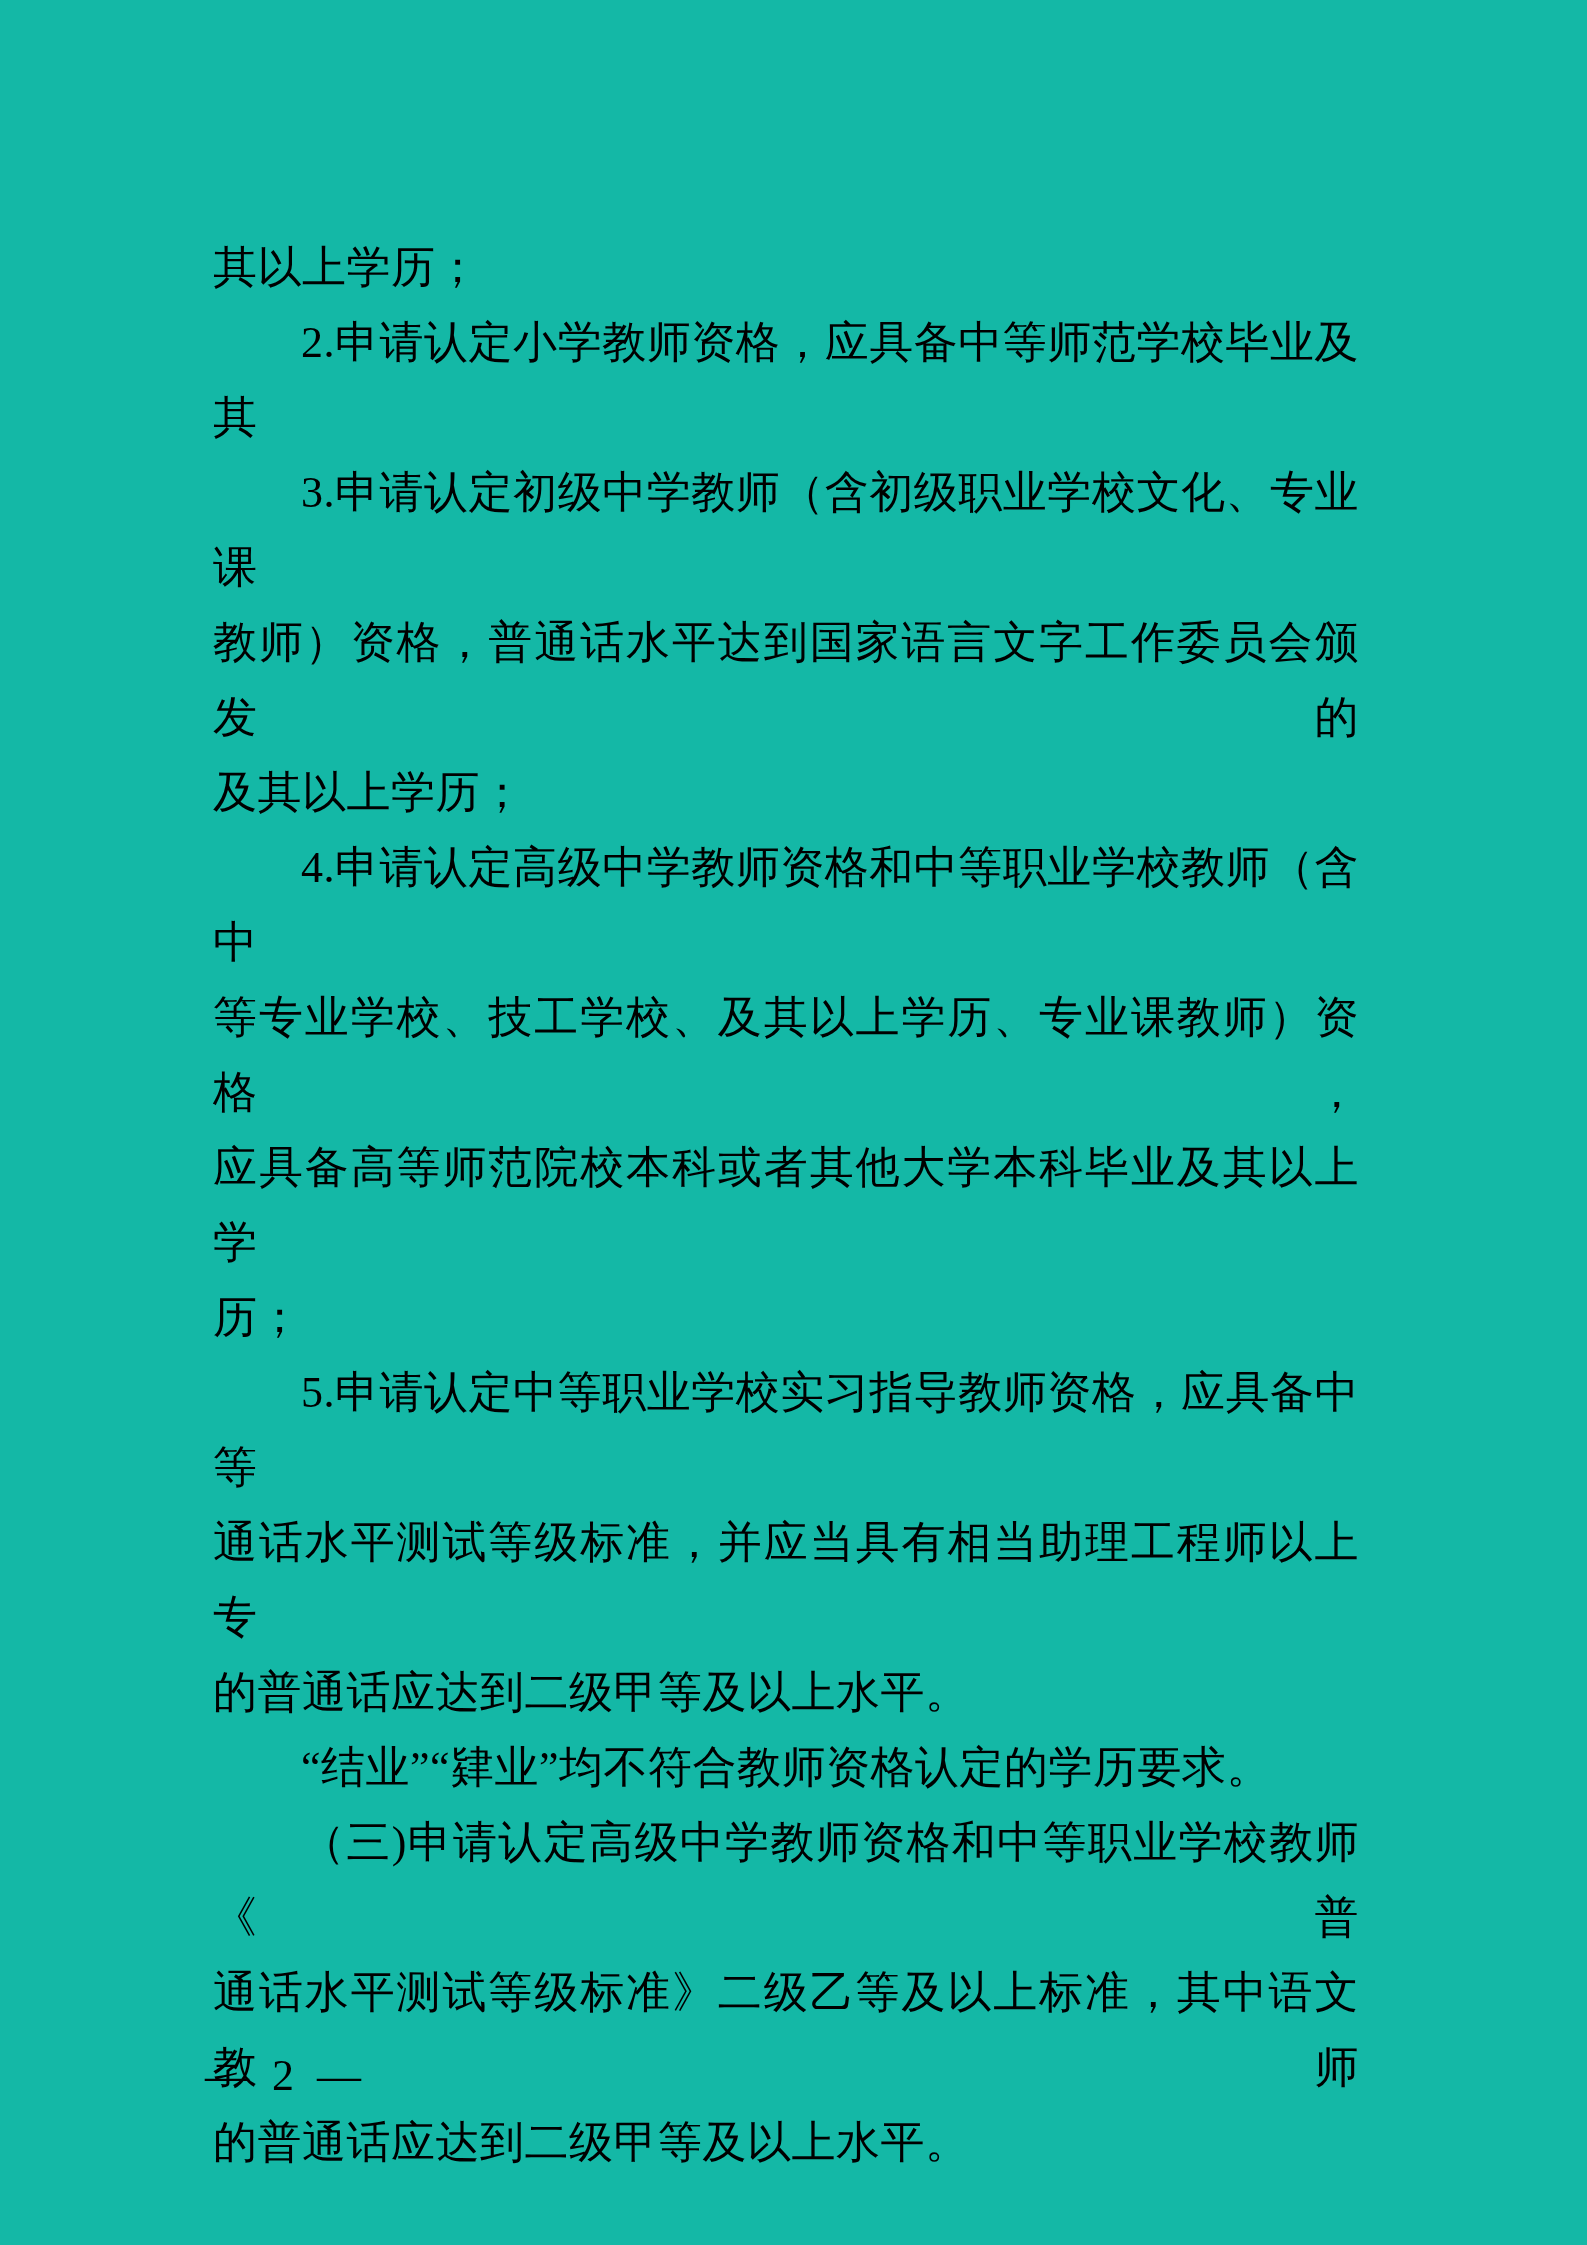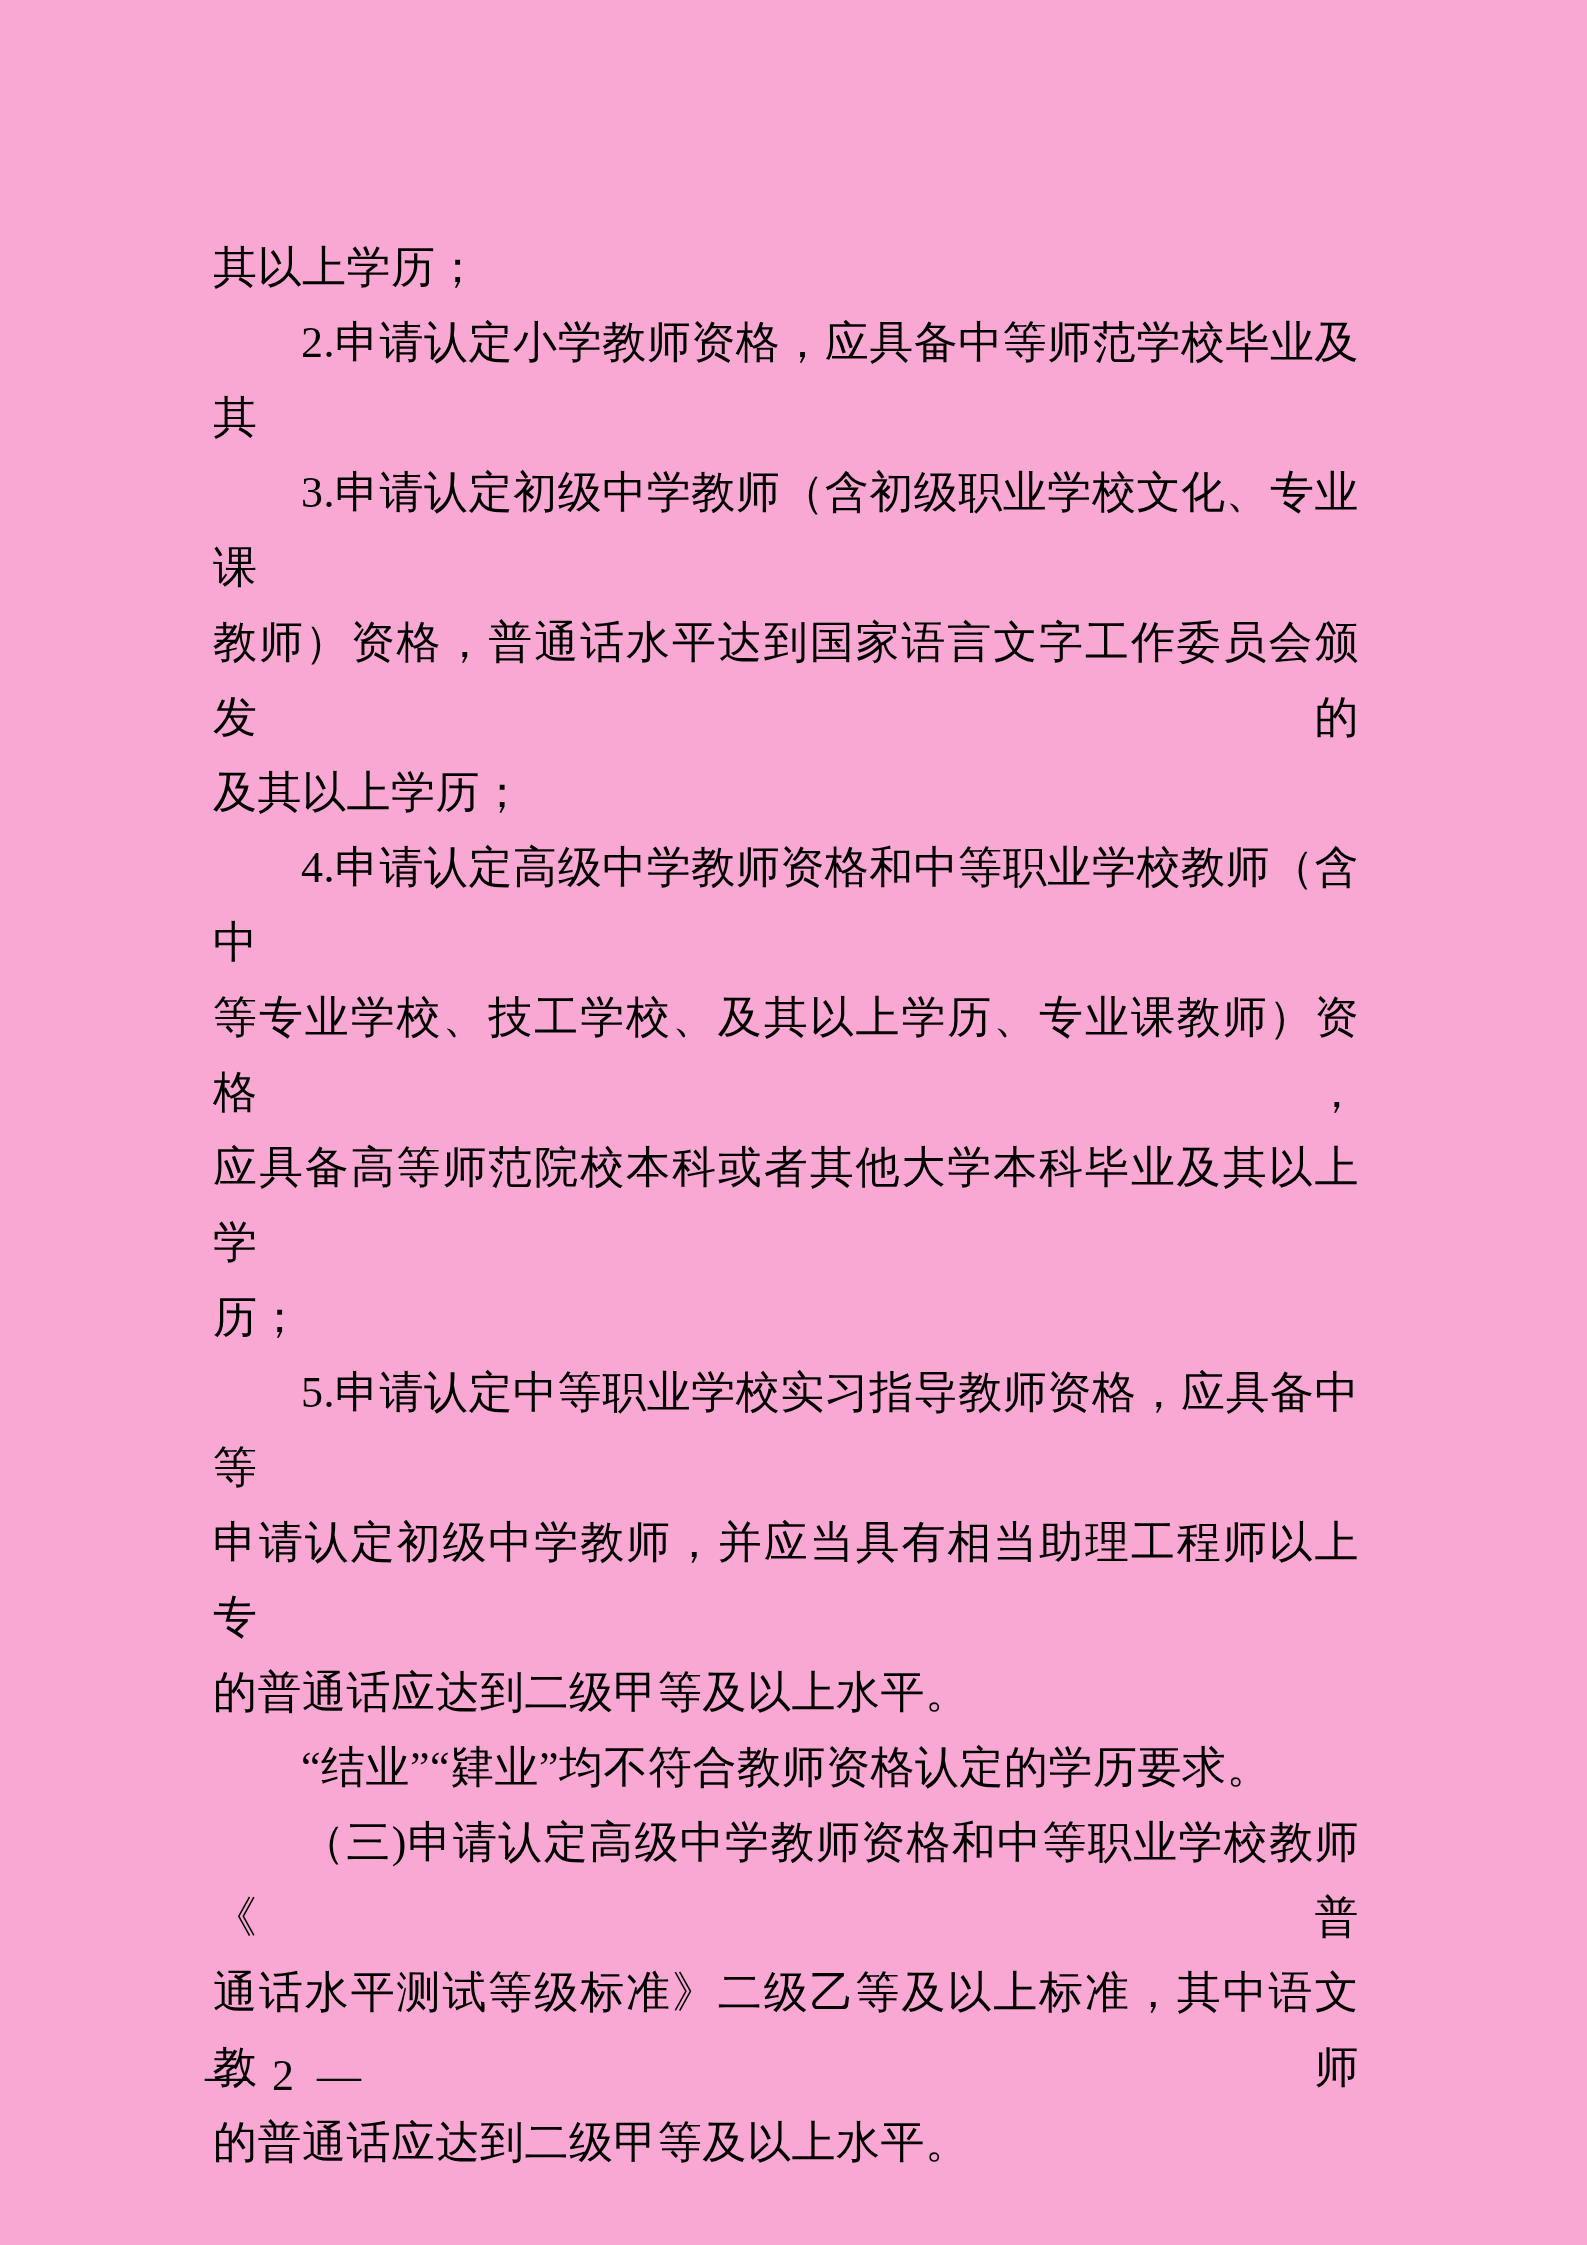--- a/index.html
+++ b/index.html
@@ -4,21 +4,21 @@
 <style>
   html, body {
     margin: 0;
     padding: 0;
     background: #e8e8e8;
   }
   .page {
     position: relative;
     width: 1587px;
     height: 2245px;
-    background: #f9a8d4;
+    background: #14b8a6;
     overflow: hidden;
     font-family: "Liberation Serif", "DejaVu Serif", serif;
     color: #000000;
     text-decoration: underline;
   }
   .doc-body {
     position: absolute;
     left: 213px;
     top: 230px;
     width: 1146px;
@@ -58,21 +58,21 @@
       <div class="ln">其以上学历；</div>
       <div class="ln ind jst">2.申请认定小学教师资格，应具备中等师范学校毕业及其</div>
       <div class="ln ind jst">3.申请认定初级中学教师（含初级职业学校文化、专业课</div>
       <div class="ln jst">教师）资格，普通话水平达到国家语言文字工作委员会颁发的</div>
       <div class="ln">及其以上学历；</div>
       <div class="ln ind jst">4.申请认定高级中学教师资格和中等职业学校教师（含中</div>
       <div class="ln jst">等专业学校、技工学校、及其以上学历、专业课教师）资格，</div>
       <div class="ln jst">应具备高等师范院校本科或者其他大学本科毕业及其以上学</div>
       <div class="ln">历；</div>
       <div class="ln ind jst">5.申请认定中等职业学校实习指导教师资格，应具备中等</div>
-      <div class="ln jst">申请认定初级中学教师，并应当具有相当助理工程师以上专</div>
+      <div class="ln jst">通话水平测试等级标准，并应当具有相当助理工程师以上专</div>
       <div class="ln">的普通话应达到二级甲等及以上水平。</div>
       <div class="ln ind">“结业”“肄业”均不符合教师资格认定的学历要求。</div>
       <div class="ln ind jst">（三)申请认定高级中学教师资格和中等职业学校教师《普</div>
       <div class="ln jst">通话水平测试等级标准》二级乙等及以上标准，其中语文教师</div>
       <div class="ln">的普通话应达到二级甲等及以上水平。</div>
     </div>
   <div class="page-footer">— 2 —</div>
 </div>
 
 </body></html>

